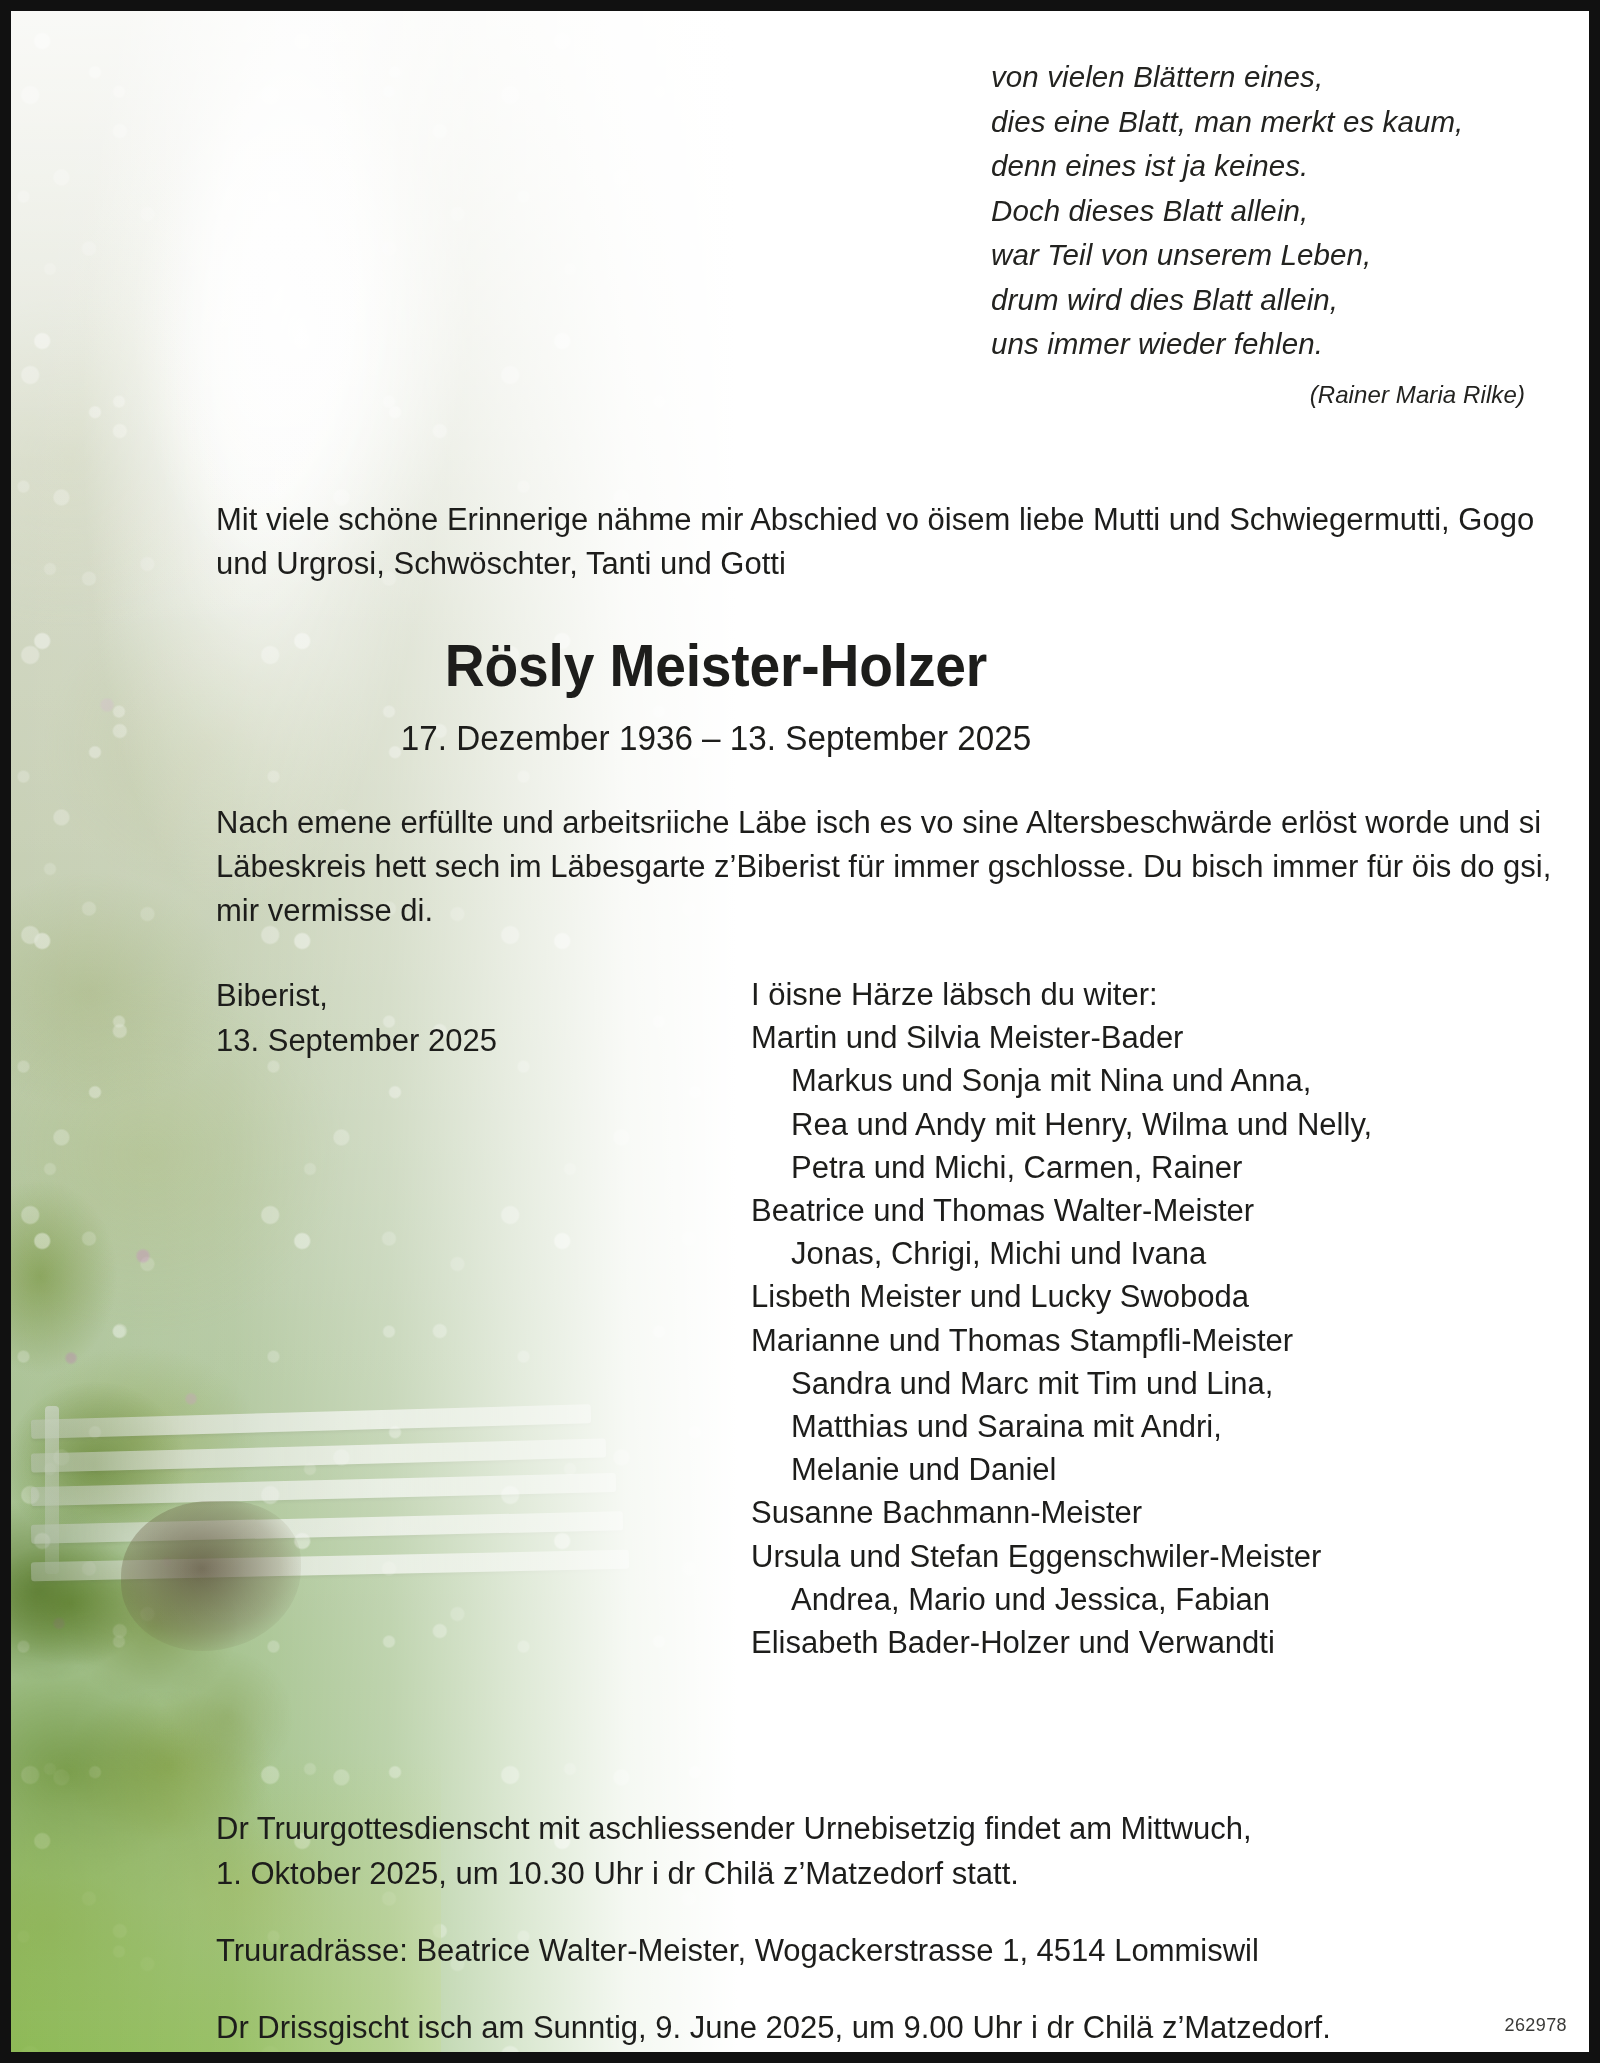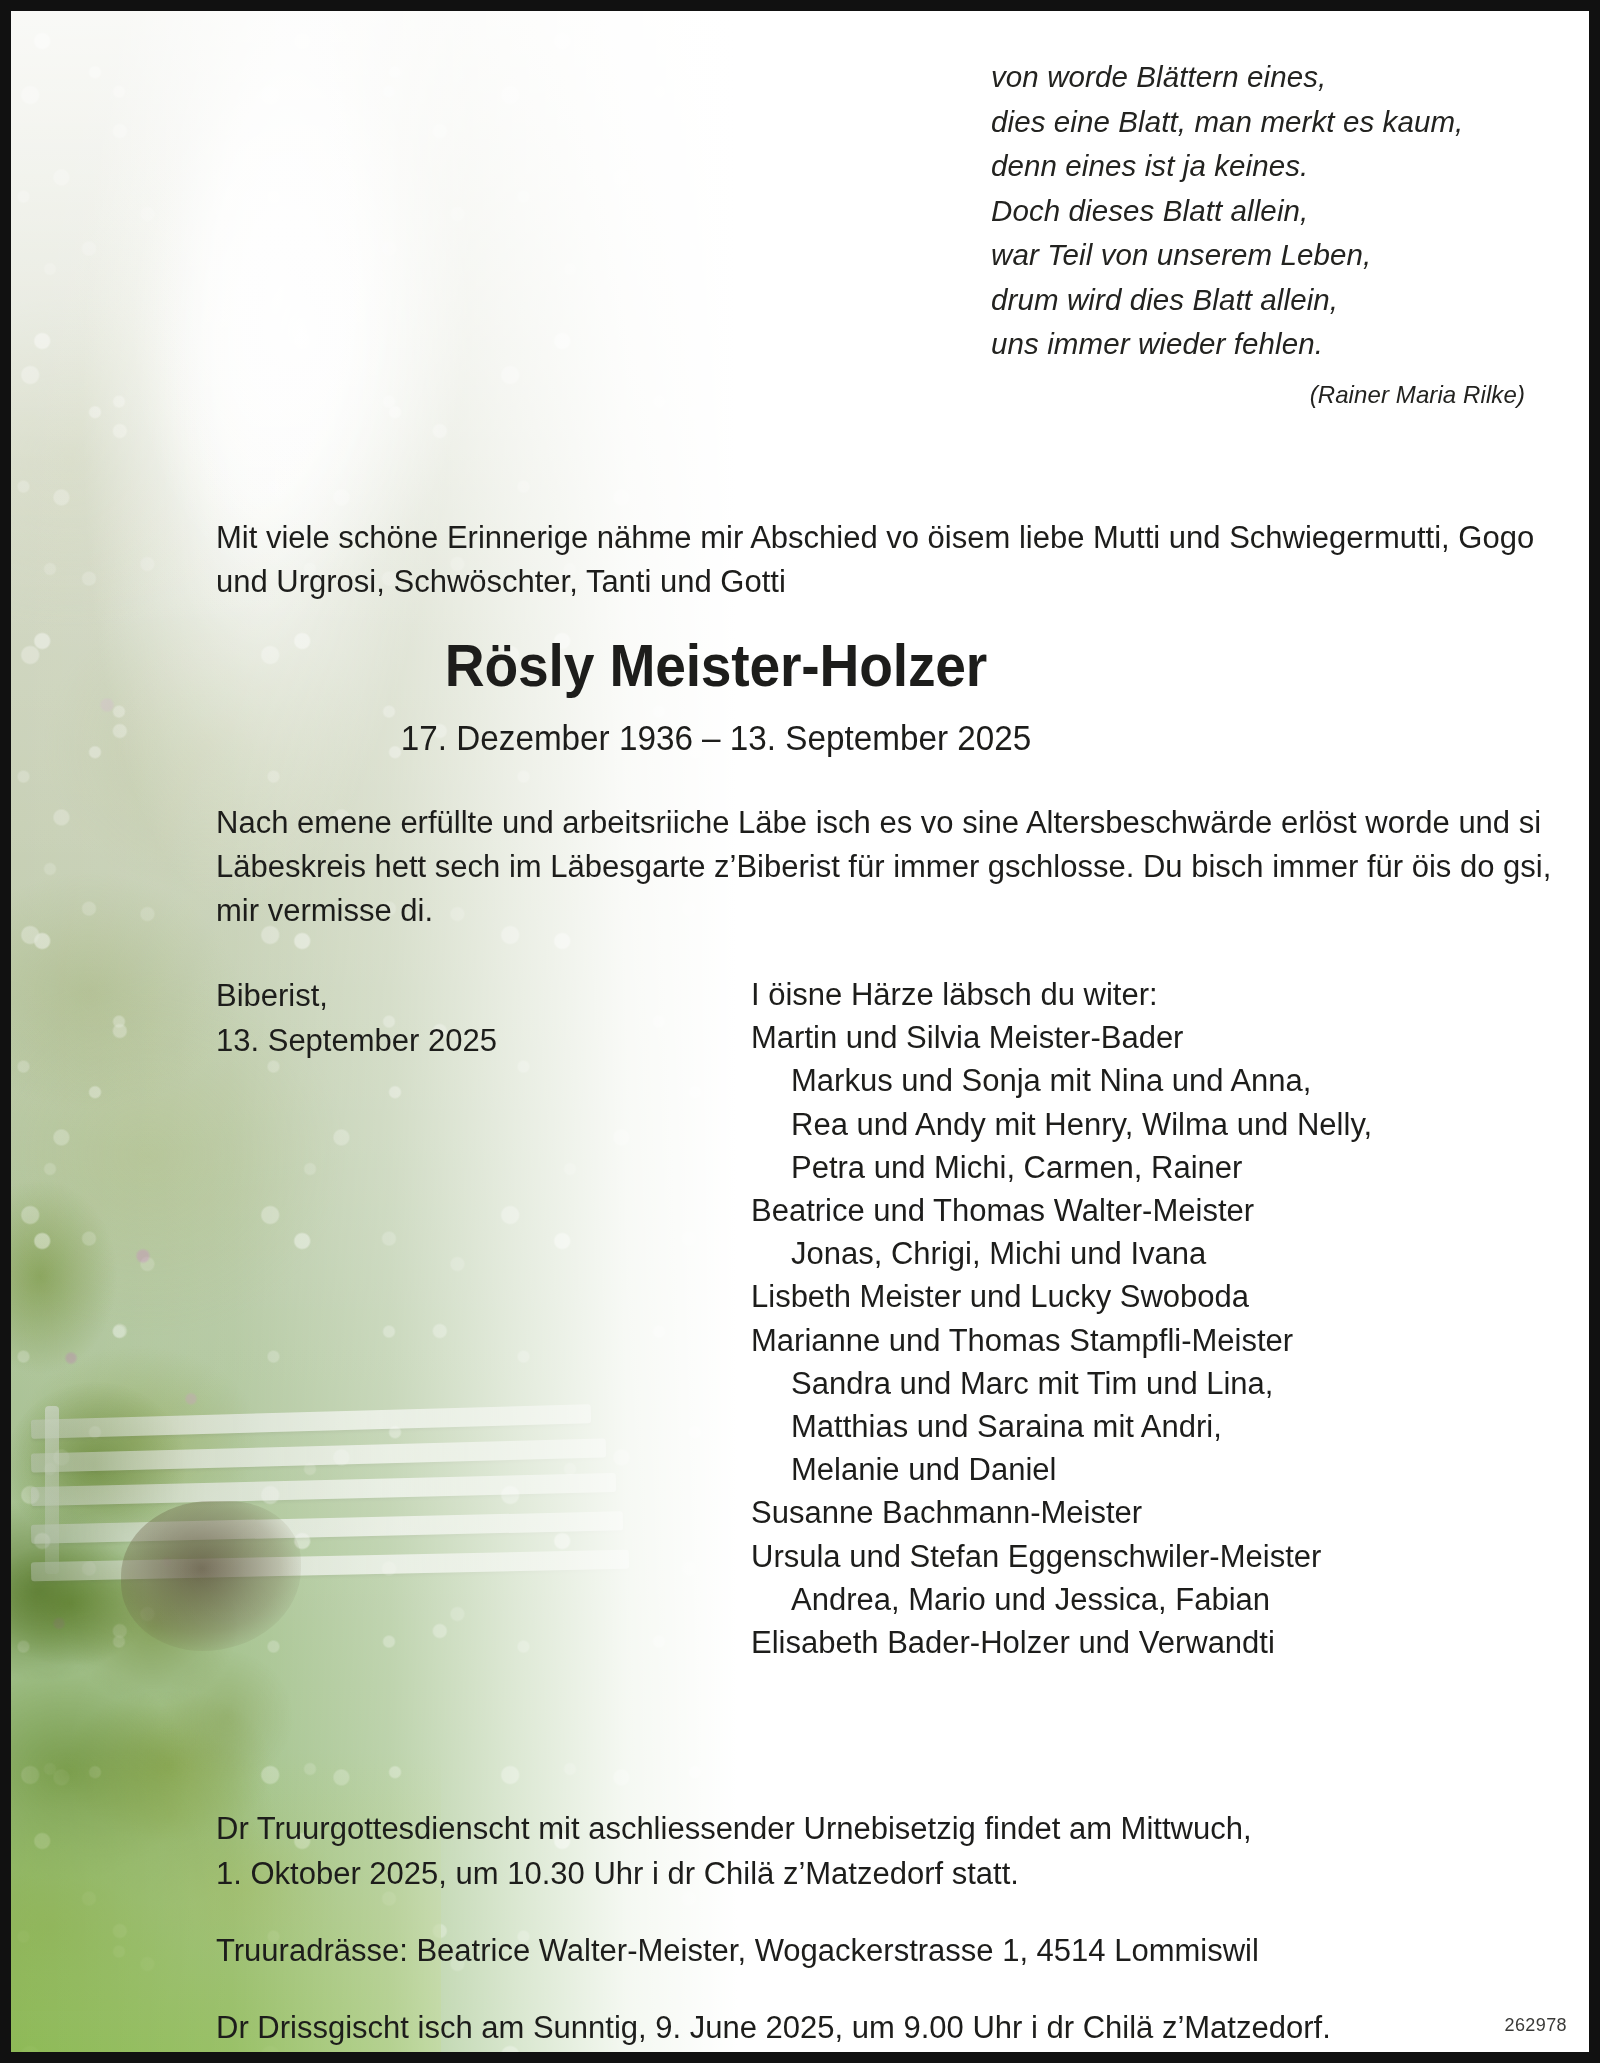--- a/index.html
+++ b/index.html
@@ -211,21 +211,21 @@
     text-align: right;
     font-size: 24px;
     line-height: 40px;
     padding-right: 26px;
     margin-top: 8px;
   }
 
   .intro {
     position: absolute;
     left: 205px;
-    top: 505px;
+    top: 487px;
     width: 1330px;
     font-size: 31px;
     line-height: 44px;
     font-stretch: semi-condensed;
   }
 
   .name-block {
     position: absolute;
     left: 205px;
     top: 618px;
@@ -319,21 +319,21 @@
     <div class="bg-flare"></div>
     <div class="bg-flare2"></div>
     <div class="bg-fade-vert"></div>
     <div class="bg-fade-top"></div>
     <div class="bg-fade"></div>
   </div>
 
   <div class="content">
 
     <div class="poem">
-      <div>von worde Blättern eines,</div>
+      <div>von vielen Blättern eines,</div>
       <div>dies eine Blatt, man merkt es kaum,</div>
       <div>denn eines ist ja keines.</div>
       <div>Doch dieses Blatt allein,</div>
       <div>war Teil von unserem Leben,</div>
       <div>drum wird dies Blatt allein,</div>
       <div>uns immer wieder fehlen.</div>
       <div class="attribution">(Rainer Maria Rilke)</div>
     </div>
 
     <div class="intro">Mit viele schöne Erinnerige nähme mir Abschied vo öisem liebe Mutti und Schwiegermutti, Gogo und Urgrosi, Schwöschter, Tanti und Gotti</div>

